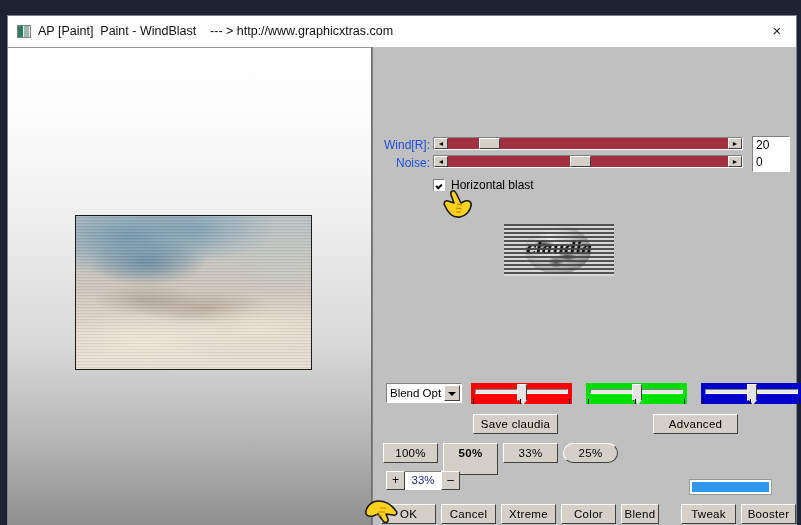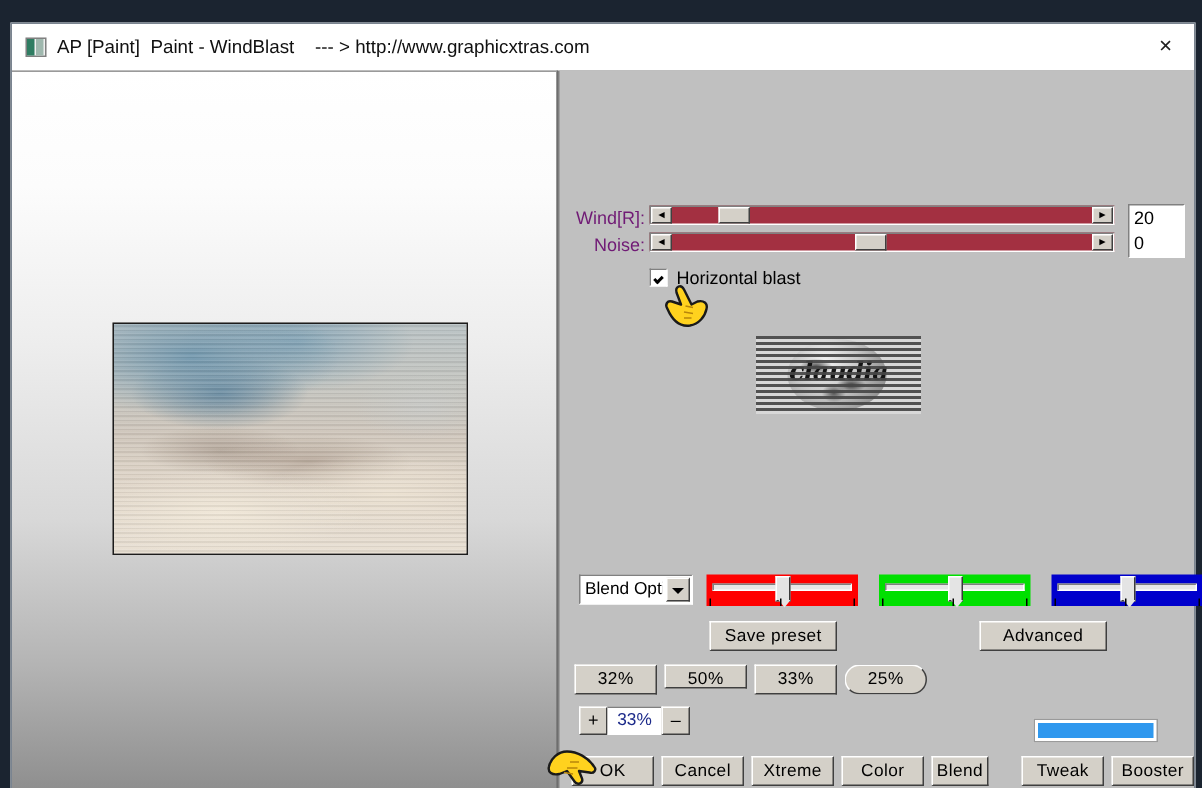--- a/index.html
+++ b/index.html
@@ -147,21 +147,21 @@
     position: absolute;
     left: 365px; top: 0;
     width: 423px; height: 483px;
     background: #c0c0c0;
   }
 
   
   .slider-label {
     position: absolute;
     font-size: 12px;
-    color: #701a75;
+    color: #1d4ed8;
     text-align: right;
     white-space: pre;
   }
   .slider-row {
     position: absolute;
     height: 13px;
     border: 1px solid;
     border-color: #808080 #ffffff #ffffff #808080;
     box-sizing: border-box;
     background: #a33041;
@@ -524,30 +524,30 @@
 
         <div class="rgb-slider" id="rgb-blue" style="left: 328px; top: 336px; width: 101px; background: rgb(0, 0, 204);">
           <div class="rgb-track"></div>
           <div class="rgb-thumb" style="left: 45.5px;"></div>
           <div class="rgb-tick" style="left:2px;"></div>
           <div class="rgb-tick" style="left:49px;"></div>
           <div class="rgb-tick" style="right:2px;"></div>
         </div>
 
         <div class="btn" style="left:100px; top:367px; width:85px; height:20px; line-height:18px;">
-          <span>Save preset</span>
+          <span>Save claudia</span>
         </div>
         <div class="btn" style="left:280px; top:367px; width:85px; height:20px; line-height:18px;">
           <span>Advanced</span>
         </div>
 
         <div class="btn" style="left:10px; top:396px; width:55px; height:20px; line-height:18px;">
-          <span>32%</span>
-        </div>
-        <div class="btn" style="left:70px; top:396px; width:55px; height:16px; line-height:18px;">
+          <span>100%</span>
+        </div>
+        <div class="btn" style="left:70px; top:396px; width:55px; height:32px; line-height:18px;font-weight:bold;">
           <span>50%</span>
         </div>
         <div class="btn" style="left:130px; top:396px; width:55px; height:20px; line-height:18px;">
           <span>33%</span>
         </div>
         <div class="btn" style="left:190px; top:396px; width:55px; height:20px; line-height:18px;border-radius:10px;">
           <span>25%</span>
         </div>
 
         <div id="zoom-stepper" style="left:13px; top:424px;">

